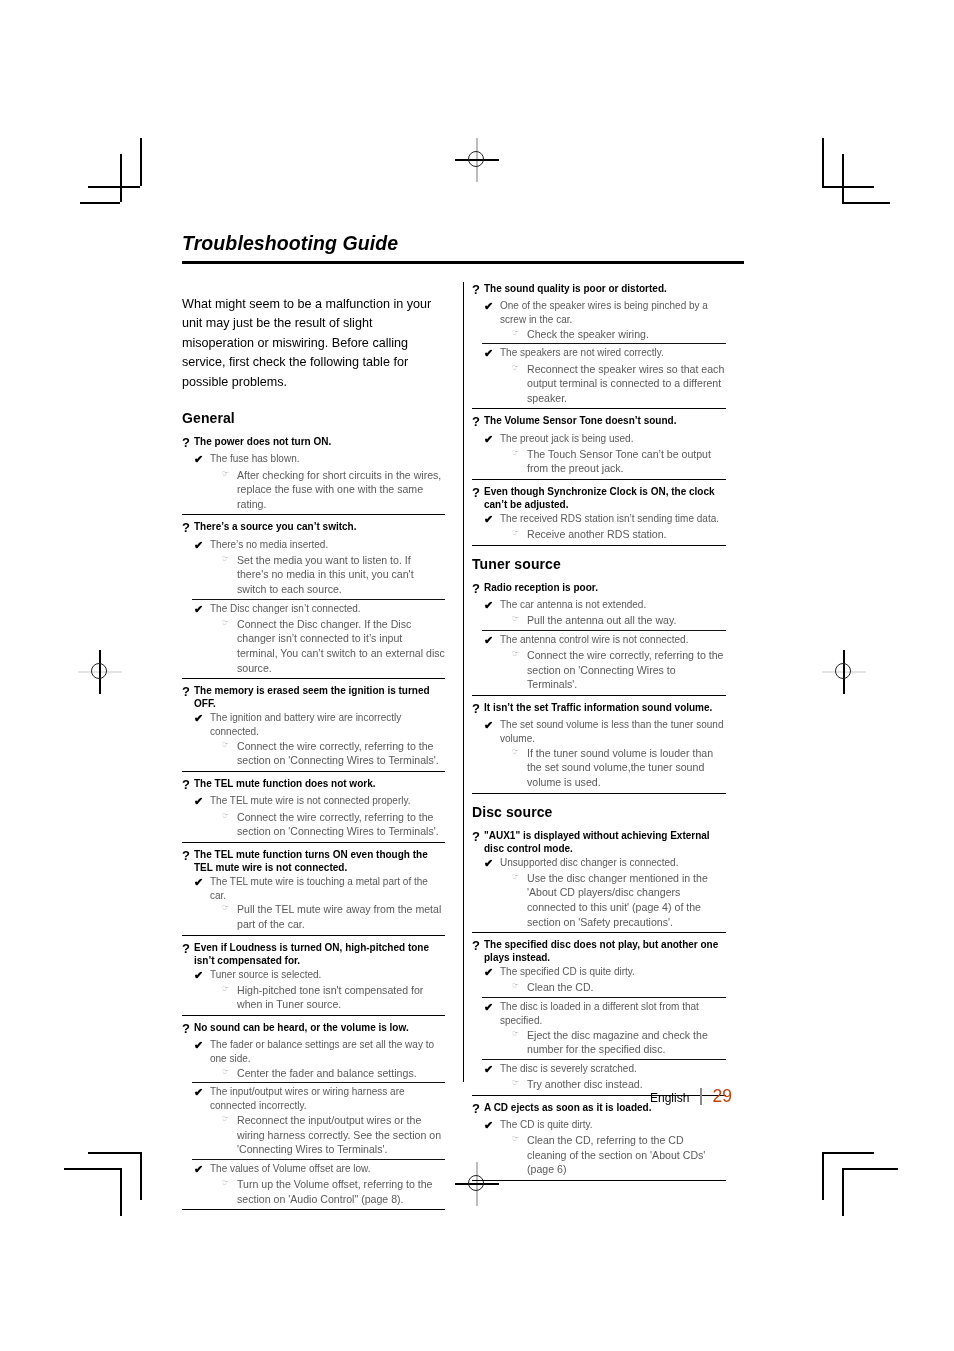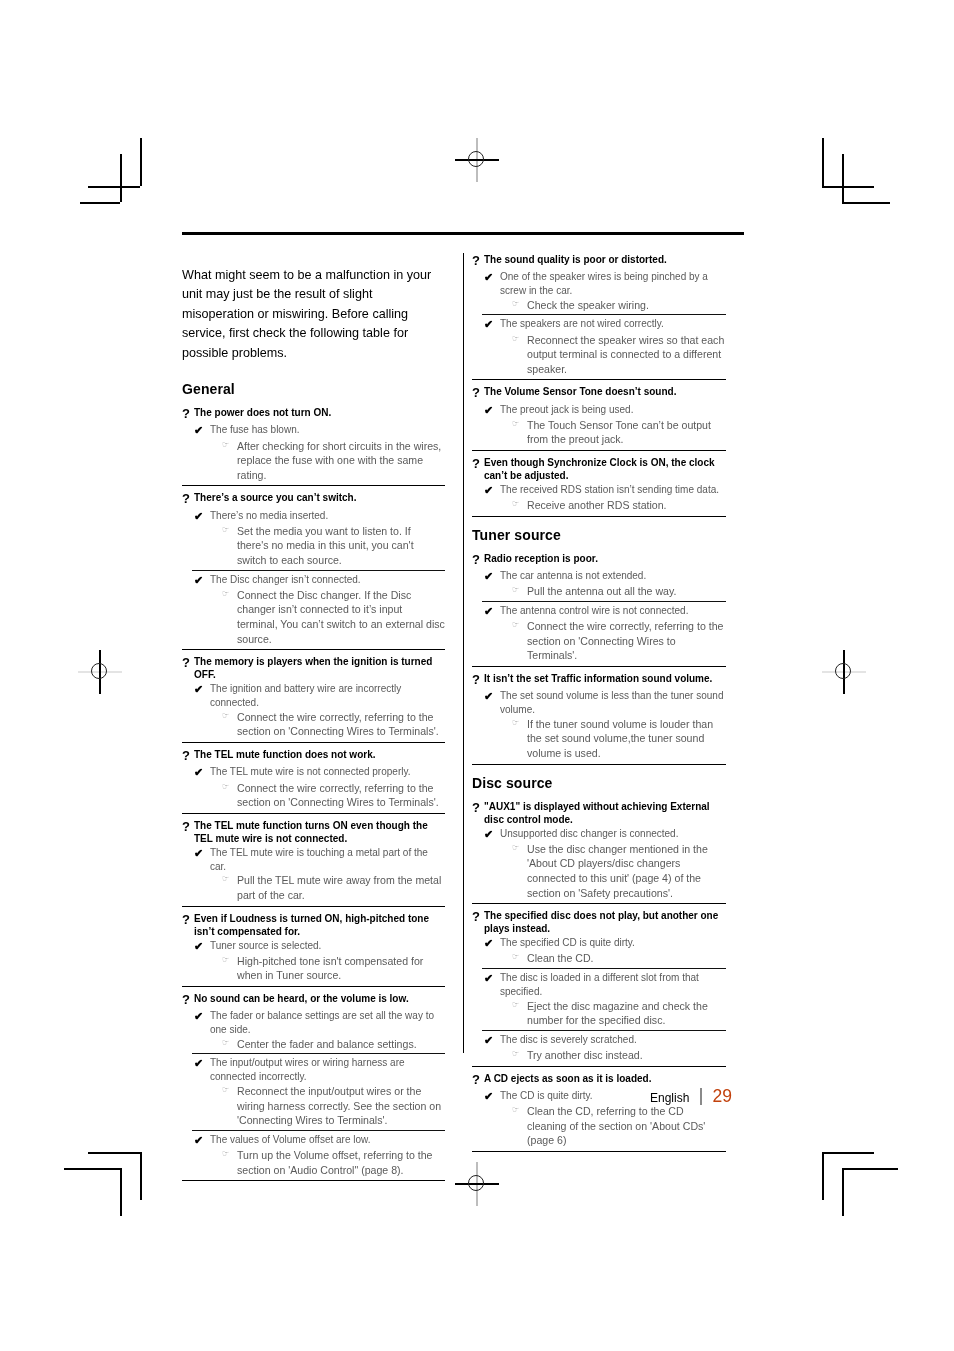--- a/index.html
+++ b/index.html
@@ -240,20 +240,21 @@
     <div class="circle"></div>
   </div>
 <div class="reg vertical" style="left:822px; top:650px;">
     <div class="rh"></div>
     <div class="rv"></div>
     <div class="circle"></div>
   </div>
 
 <div id="page">
 
+  <h1 class="doc-title">Troubleshooting Guide</h1>
   <div class="title-rule"></div>
 
   <div class="columns">
     <div class="col-divider"></div>
 
     <div class="col col-left">
 
       <p class="intro">What might seem to be a malfunction in your unit may just be the result of slight misoperation or miswiring. Before calling service, first check the following table for possible problems.</p>
 
       <h2 class="section">General</h2>
@@ -295,21 +296,21 @@
         <div class="fix">
           <span class="hand">☞</span>
           <span class="fix-text">Connect the Disc changer. If the Disc changer isn’t connected to it’s input terminal, You can’t switch to an external disc source.</span>
         </div>
       </div>
       <hr class="sep">
 
       <div class="faq">
         <div class="q-row">
           <span class="q-mark">?</span>
-          <span class="q-text">The memory is players when the ignition is turned OFF.</span>
+          <span class="q-text">The memory is erased seem the ignition is turned OFF.</span>
         </div>
         <div class="cause">
           <span class="check">✔</span>
           <span class="cause-text">The ignition and battery wire are incorrectly connected.</span>
         </div>
         <div class="fix">
           <span class="hand">☞</span>
           <span class="fix-text">Connect the wire correctly, referring to the section on 'Connecting Wires to Terminals'.</span>
         </div>
       </div>

